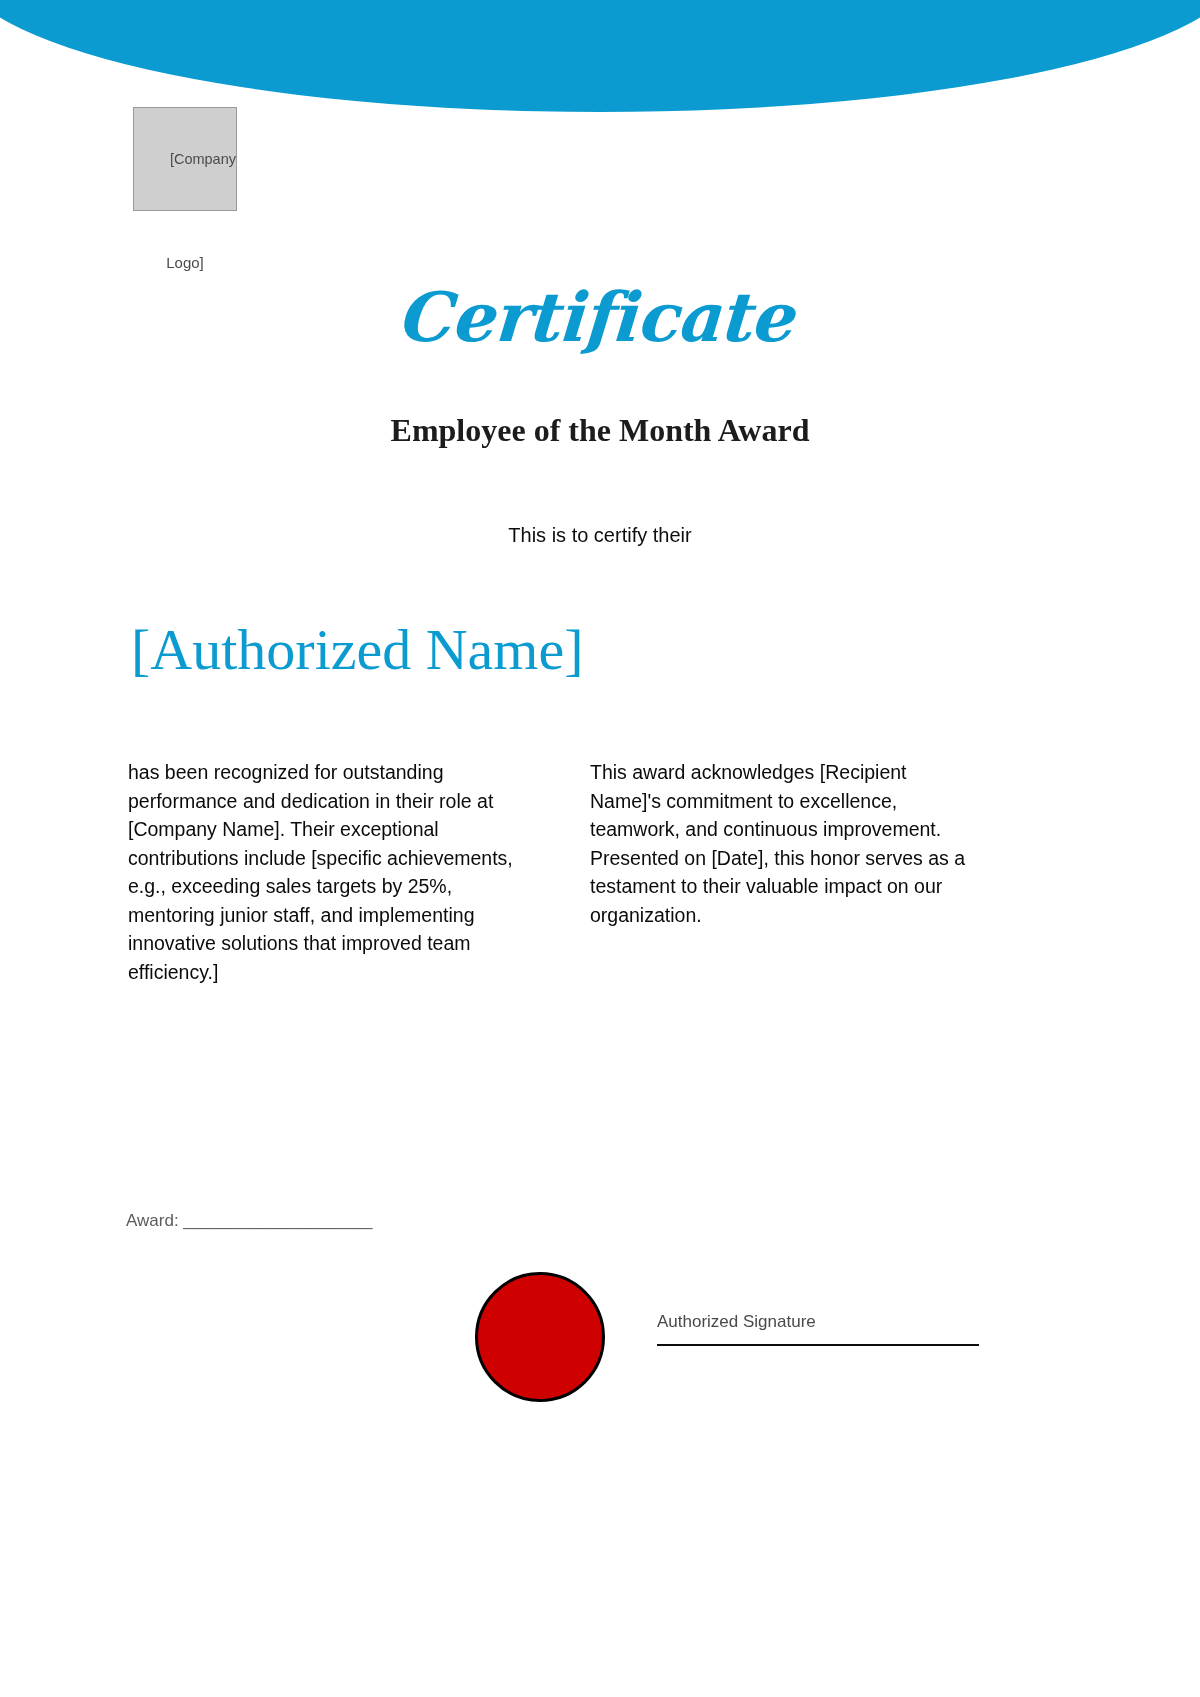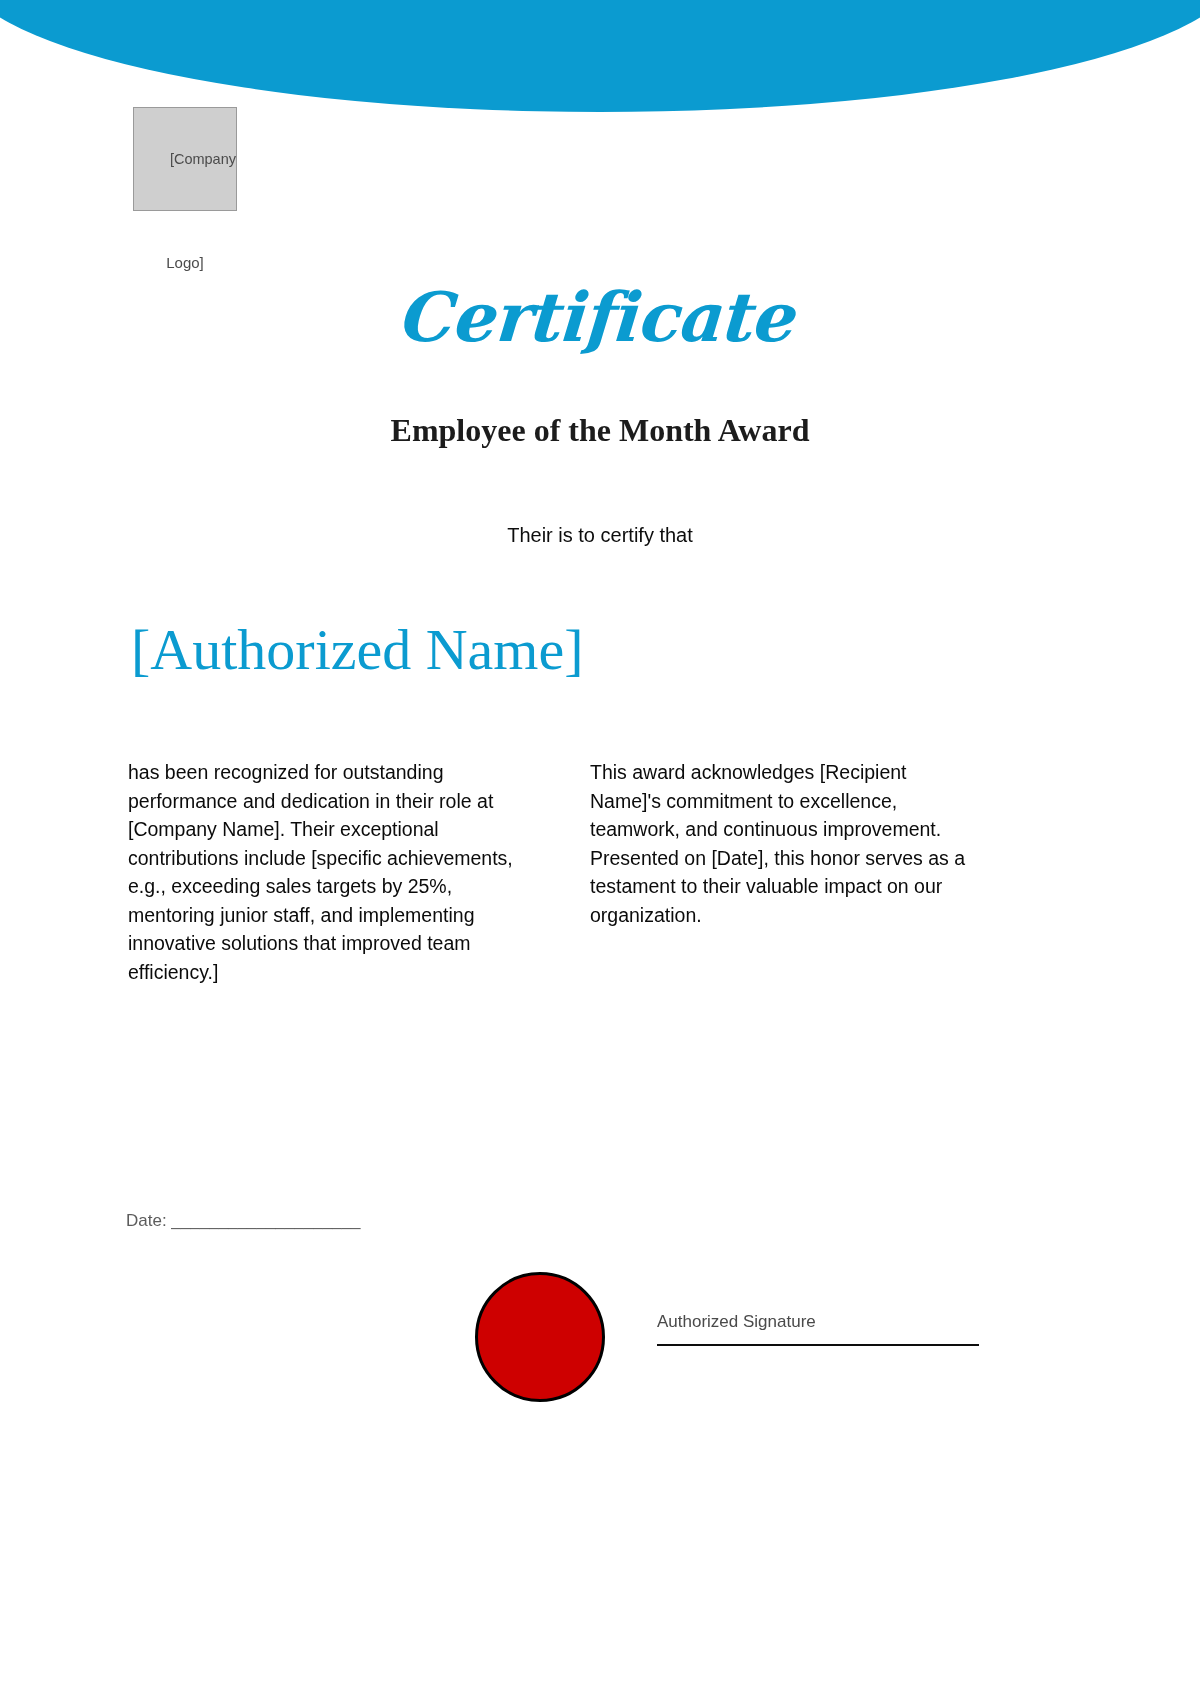--- a/index.html
+++ b/index.html
@@ -203,30 +203,30 @@
 
   <div id="logo-box">
     <div id="logo-box-text">[Company</div>
   </div>
   <div id="logo-caption">Logo]</div>
 
   <div id="cert-title">Certificate</div>
 
   <div id="cert-subtitle">Employee of the Month Award</div>
 
-  <div id="certify-line">Their is to certify that</div>
+  <div id="certify-line">This is to certify their</div>
 
   <div id="recipient-name">[Authorized Name]</div>
 
   <div id="body-columns">
     <div id="body-col-left" class="body-col">has been recognized for outstanding performance and dedication in their role at [Company Name]. Their exceptional contributions include [specific achievements, e.g., exceeding sales targets by 25%, mentoring junior staff, and implementing innovative solutions that improved team efficiency.]</div>
     <div id="body-col-right" class="body-col">This award acknowledges [Recipient Name]'s commitment to excellence, teamwork, and continuous improvement. Presented on [Date], this honor serves as a testament to their valuable impact on our organization.</div>
   </div>
 
-  <div id="date-line">Date: ____________________</div>
+  <div id="date-line">Award: ____________________</div>
 
   <div id="seal"></div>
 
   <div id="signature-block">
     <div id="signature-label">Authorized Signature</div>
     <div id="signature-rule"></div>
   </div>
 
 </div>
 

